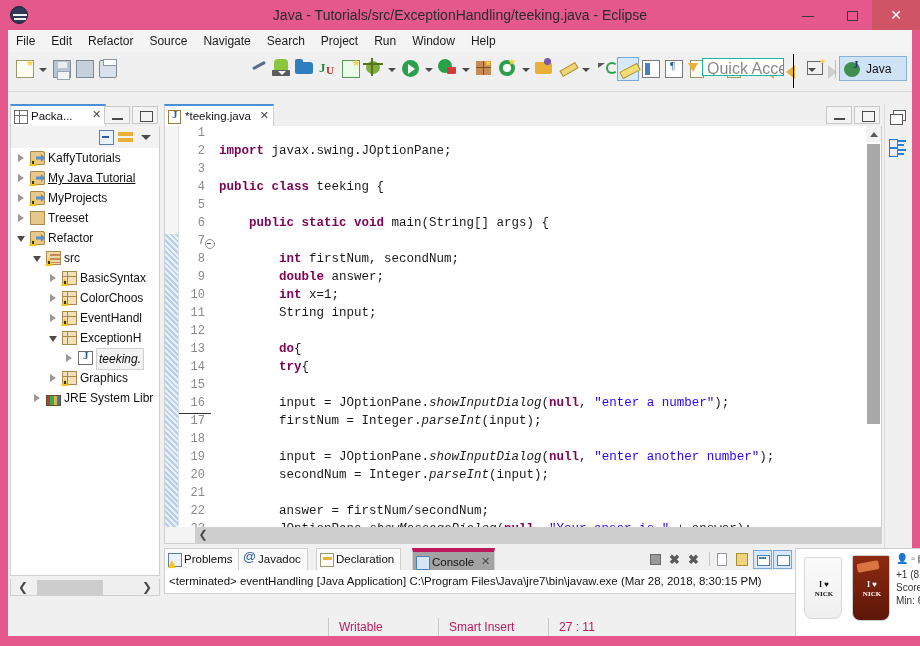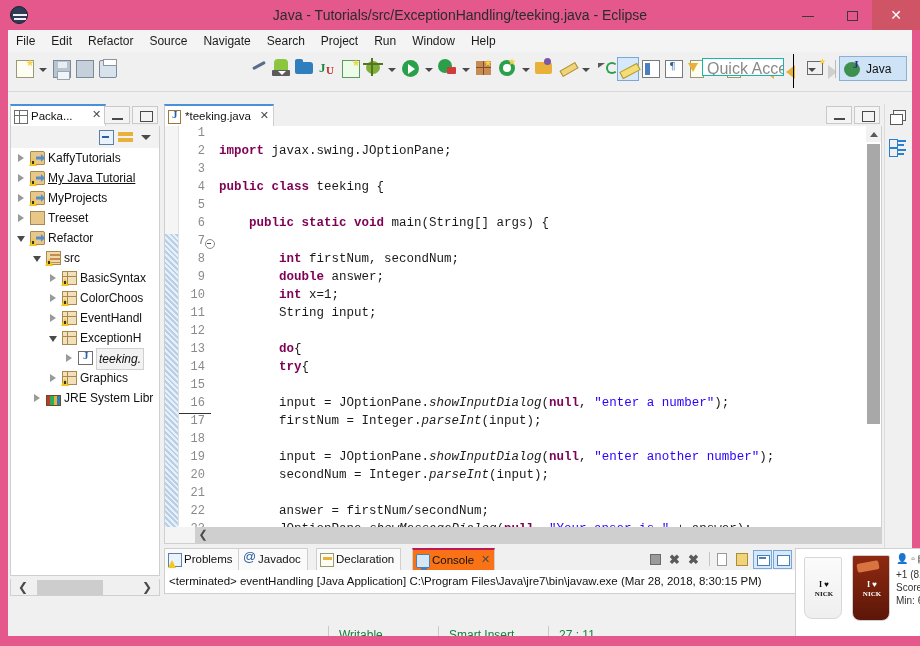--- a/index.html
+++ b/index.html
@@ -314,21 +314,21 @@
   .rs-outline i:nth-of-type(4){top:15px;width:6px;}
 
   
   .console-panel { position:absolute; left:156px; top:456px; width:718px; height:46px; }
   .cons-tabrow { position:absolute; left:0; top:0; width:718px; height:22px; background:#f0f0f0; }
   .cons-tab {
     position:absolute; top:0; height:22px; background:#fafafa;
     border-left:1px solid #cfcfcf; border-right:1px solid #cfcfcf; border-top:1px solid #cfcfcf;
     font-size:11.5px; color:#111; line-height:21px; padding-left:19px; padding-right:6px; white-space:nowrap;
   }
-  .cons-tab.active { background:#f97316; border-top:2px solid #be185d; padding-right:20px; }
+  .cons-tab.active { background:#a3a3a3; border-top:4px solid #be185d; padding-right:20px; }
   .cons-tab .ct-x{position:absolute;right:4px;top:4px;font-size:11px;color:#4a4a4a;line-height:11px;}
   .ct-ic{position:absolute;left:3px;top:4px;width:14px;height:14px;}
   .ct-problems{background:#eaf2fb;border:1px solid #5b7fa8;}
   .ct-problems::after{content:"";position:absolute;left:-1px;bottom:-2px;width:8px;height:8px;background:#f3c623;
     clip-path:polygon(50% 0,100% 100%,0 100%);}
   .ct-javadoc::after{content:"@";position:absolute;left:1px;top:-4px;font:13px "Liberation Sans",sans-serif;color:#2b5fa5;}
   .ct-decl{background:#fdfdf3;border:1px solid #9a9a70;}
   .ct-decl::after{content:"";position:absolute;left:2px;top:3px;width:9px;height:3px;background:#e8b23a;}
   .ct-console{background:#d6e6f5;border:1px solid #4a7fb5;border-radius:1px;}
   .ct-console::after{content:"";position:absolute;left:4px;bottom:-3px;width:6px;height:3px;background:#4a7fb5;}
@@ -352,21 +352,21 @@
   .ci-min{position:absolute;left:4px;top:9px;width:11px;height:2px;background:#4a4a4a;}
   .ci-max{position:absolute;left:4px;top:4px;width:11px;height:10px;border:1.5px solid #4a4a4a;}
 
   .cons-body { position:absolute; left:0; top:22px; width:718px; height:24px;
                background:#fff; border:1px solid #cfcfcf; border-top:0;
                font-size:11.5px; color:#111; line-height:22px; padding-left:4px;
                white-space:nowrap; overflow:hidden; }
 
   
   .statusbar { position:absolute; left:8px; top:610px; width:904px; height:26px; background:#f0f0f0; }
-  .sb-cell { position:absolute; top:16px; height:18px; line-height:18px; font-size:12px; color:#15803d;
+  .sb-cell { position:absolute; top:8px; height:18px; line-height:18px; font-size:12px; color:#be185d;
              border-left:1px solid #c9c9c9; padding-left:10px; }
 
   
   .ad-overlay {
     position:absolute; left:795px; top:548px; width:125px; height:98px;
     background:#fff; border-left:1px solid #d0d0d0; border-top:1px solid #d0d0d0;
     overflow:hidden;
   }
   .ad-glass1 { position:absolute; left:8px; top:8px; width:38px; height:62px;
     background:linear-gradient(#fbfbfb,#efefef); border:1px solid #d8d8d8;

